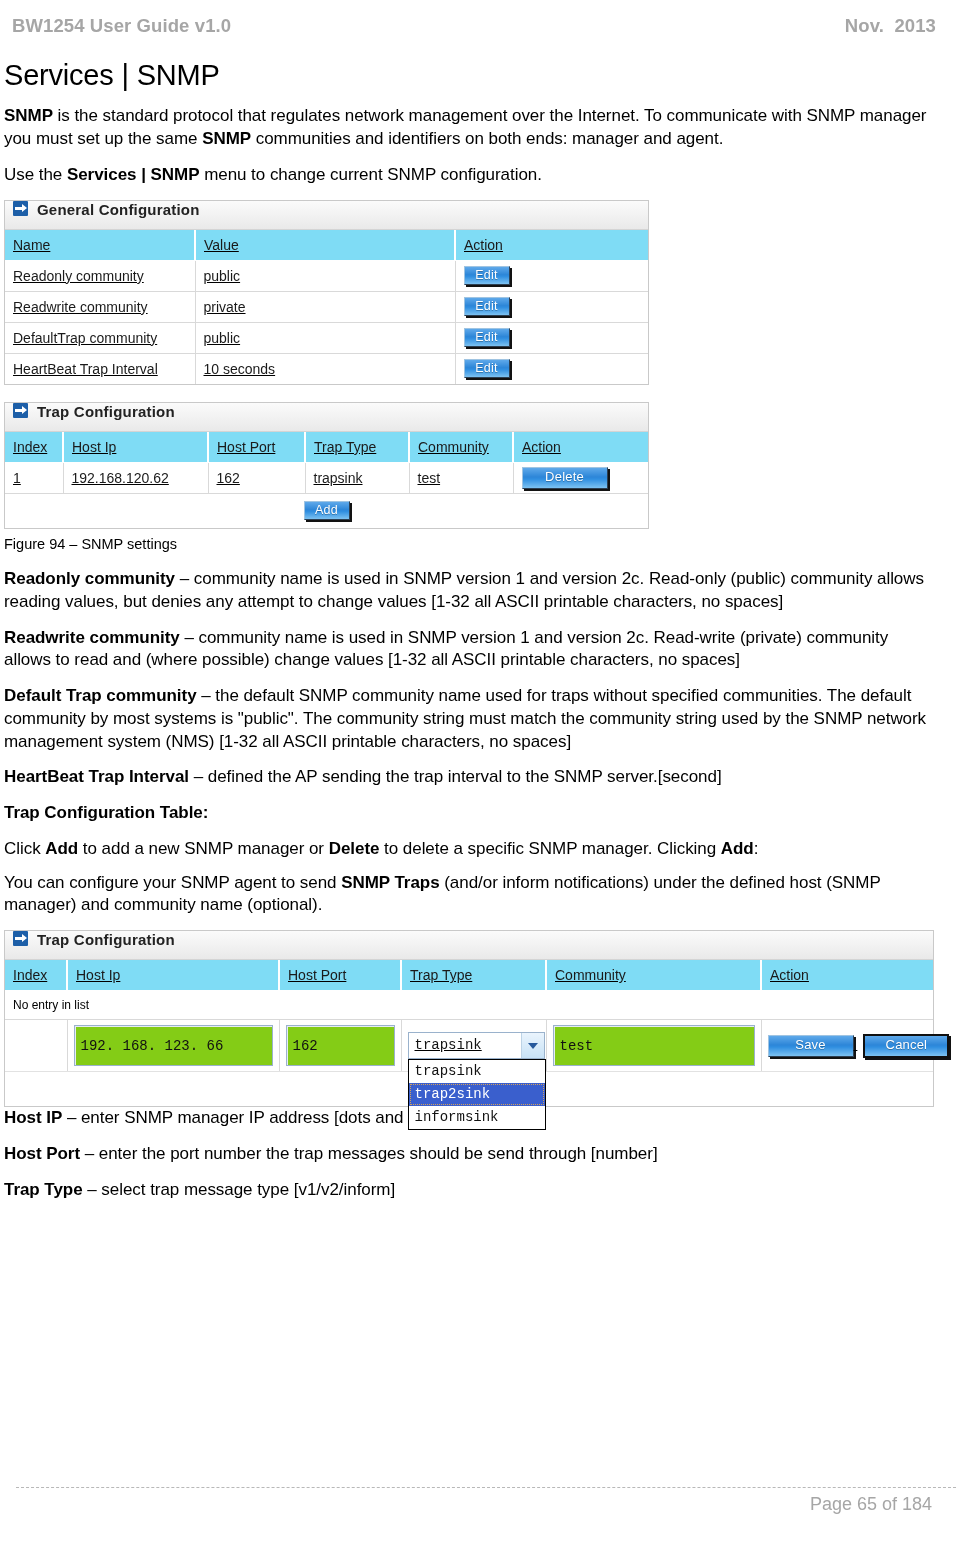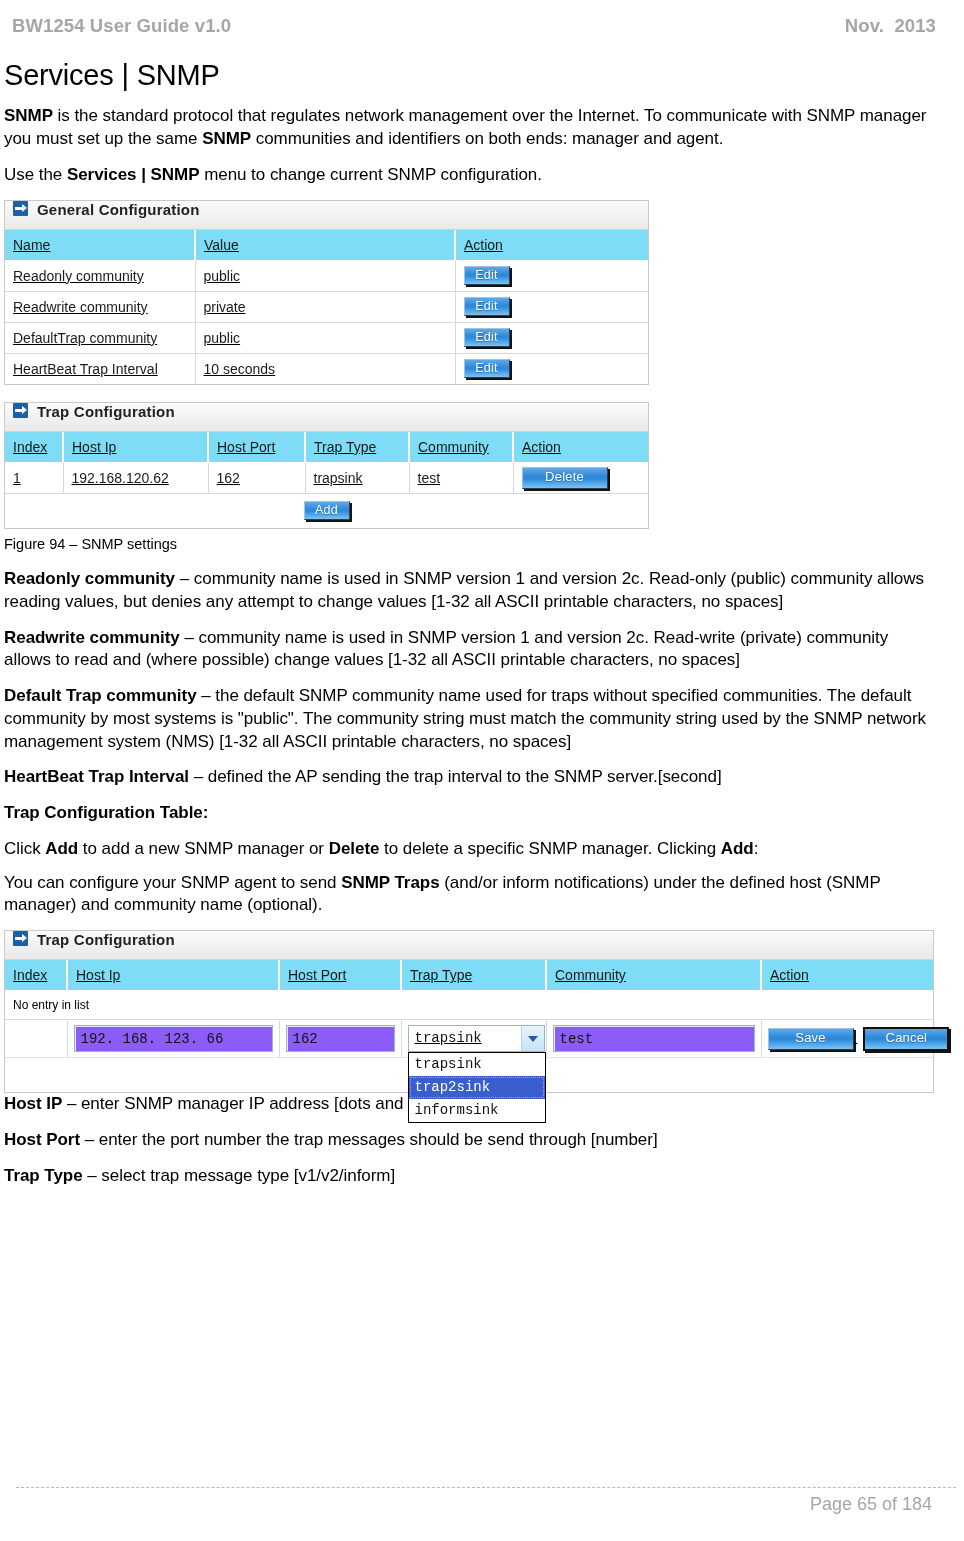--- a/index.html
+++ b/index.html
@@ -164,26 +164,26 @@
     padding: 6px 0 8px 0;
     background: #ffffff;
     border-top: 1px solid #d9d9d9;
   }
 
   
   .finput {
     font-family: "Liberation Mono", monospace;
     font-size: 14px;
     color: #111;
-    background: #8b5cf6;
+    background: #84cc16;
     border: 1px solid #9ab2cc;
     box-shadow: inset 1px 1px 0 #e6ecf3;
     padding: 4px 6px;
     box-sizing: border-box;
-    height: 27px;
+    height: 41px;
     width: 100%;
   }
   .selwrap {
     position: relative;
     width: 137px;
   }
   .fselect {
     font-family: "Liberation Mono", monospace;
     font-size: 14px;
     color: #111;

